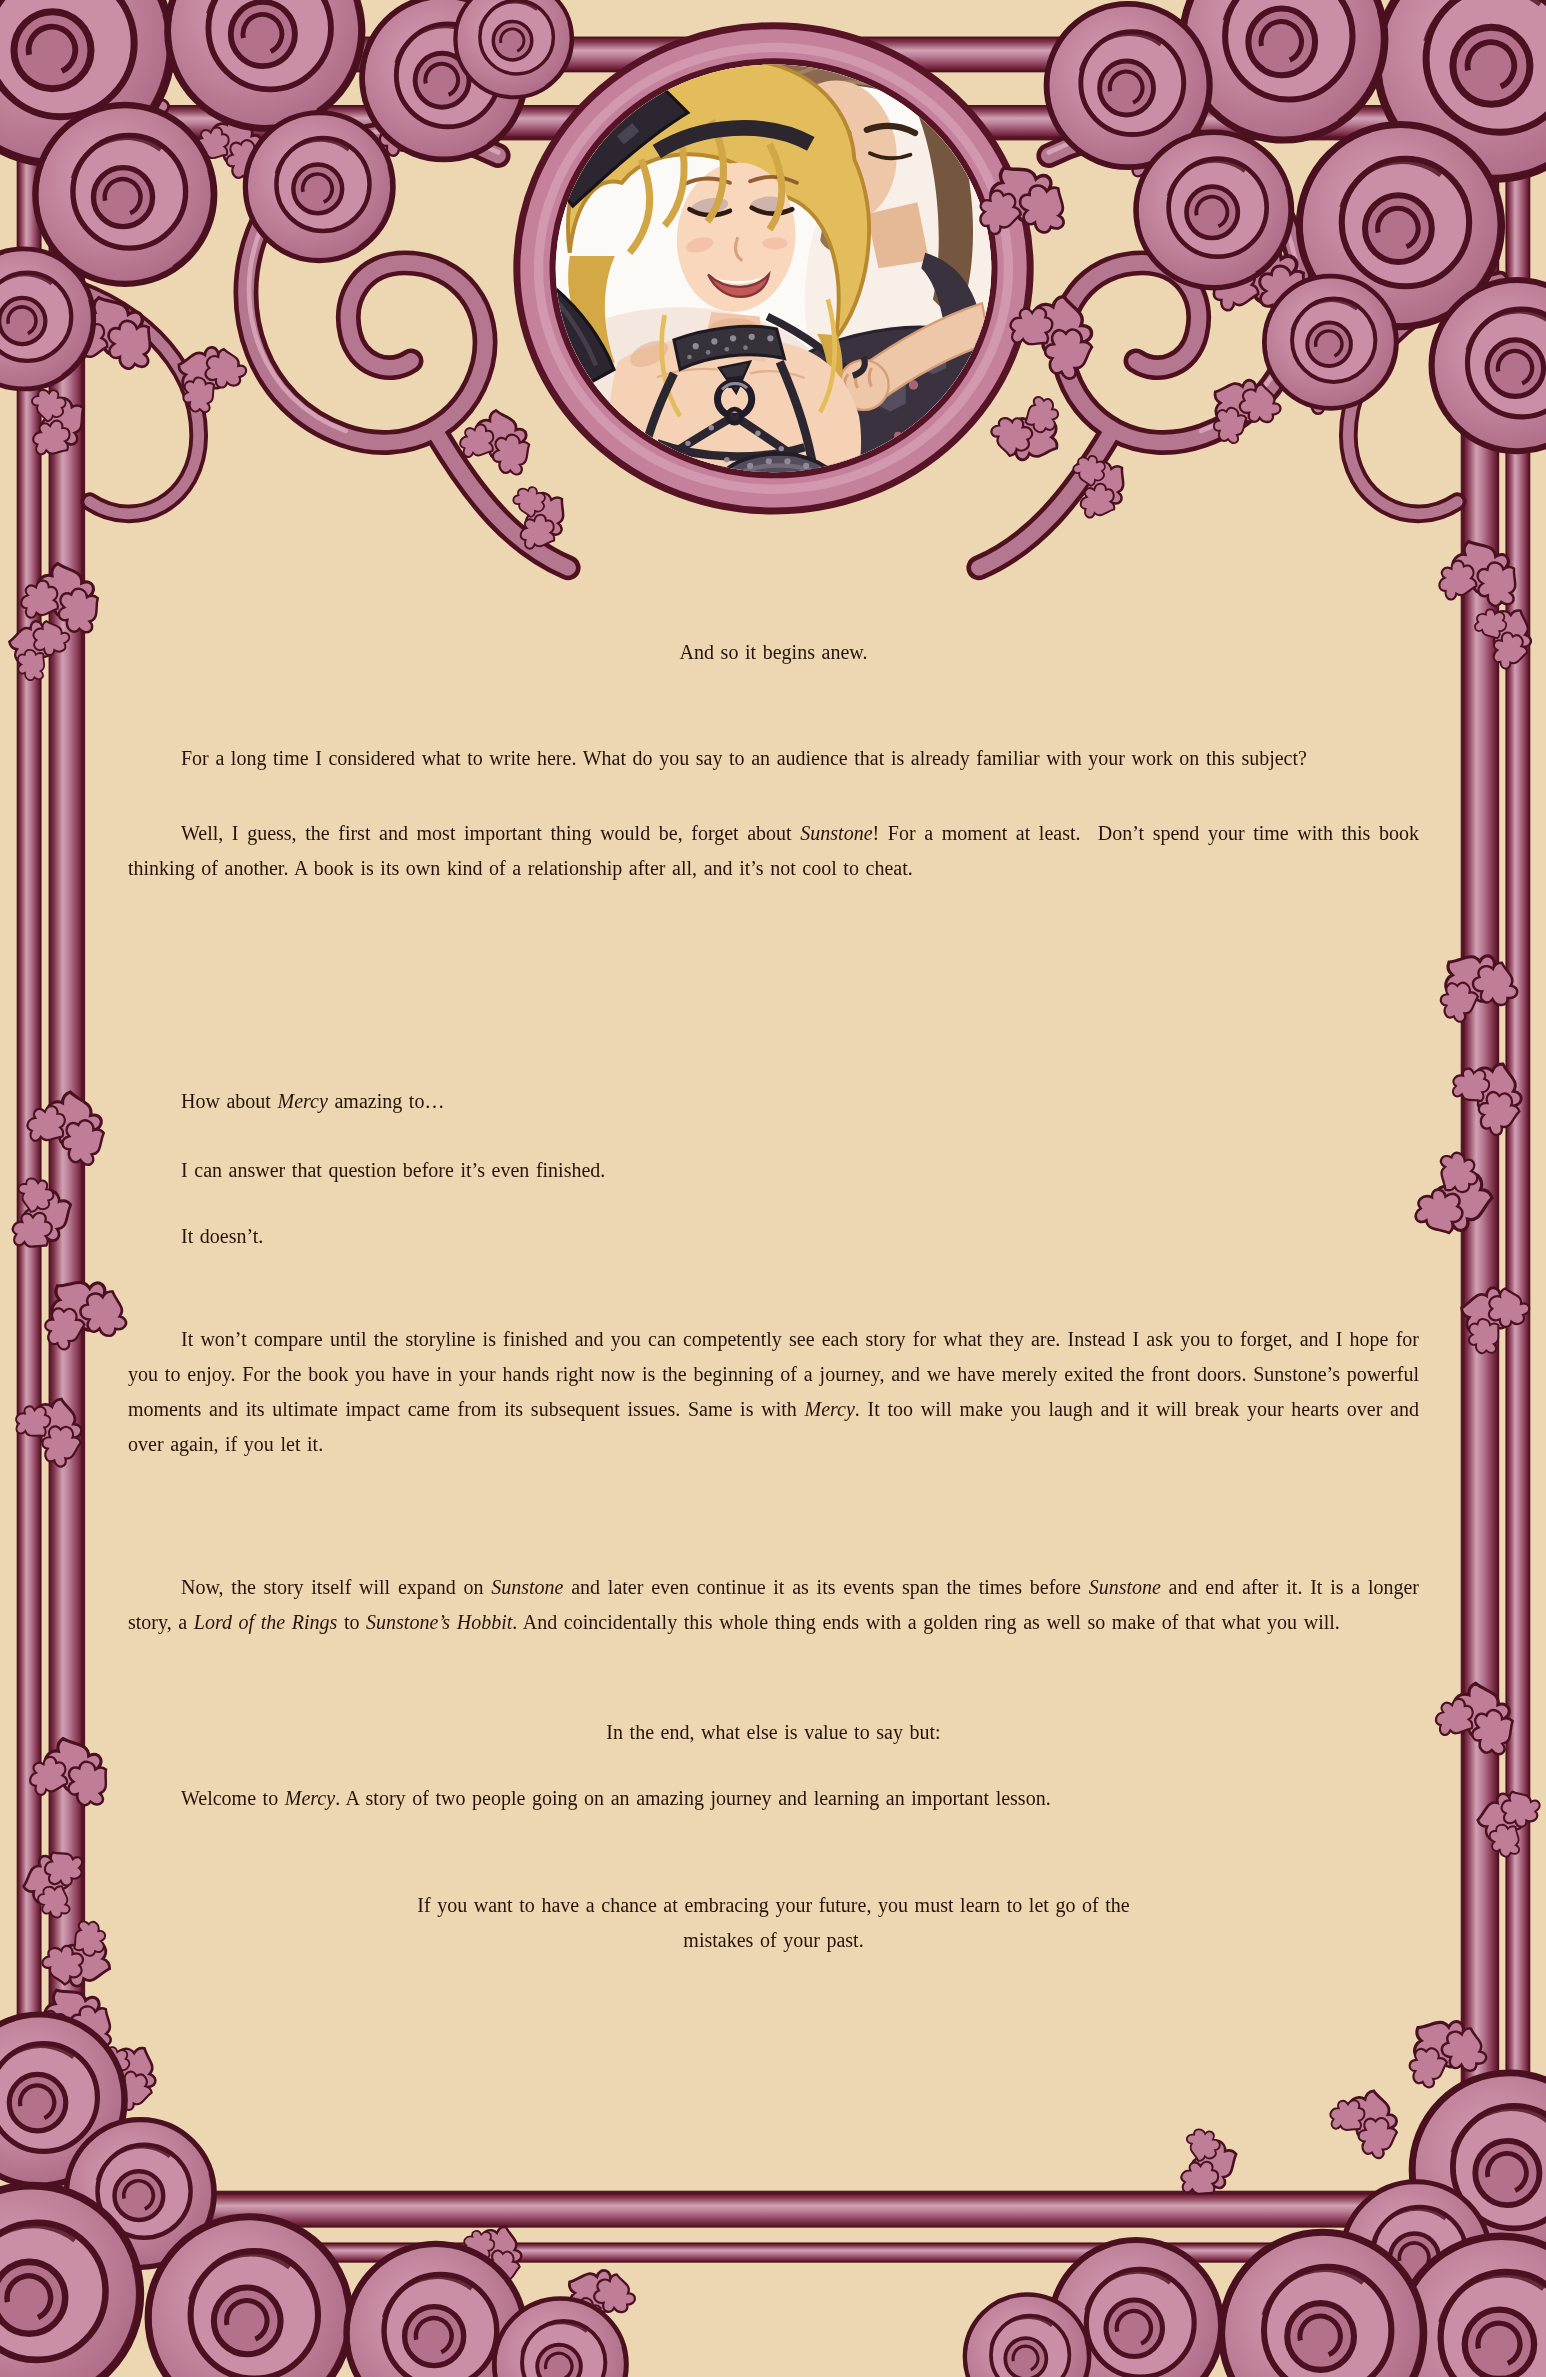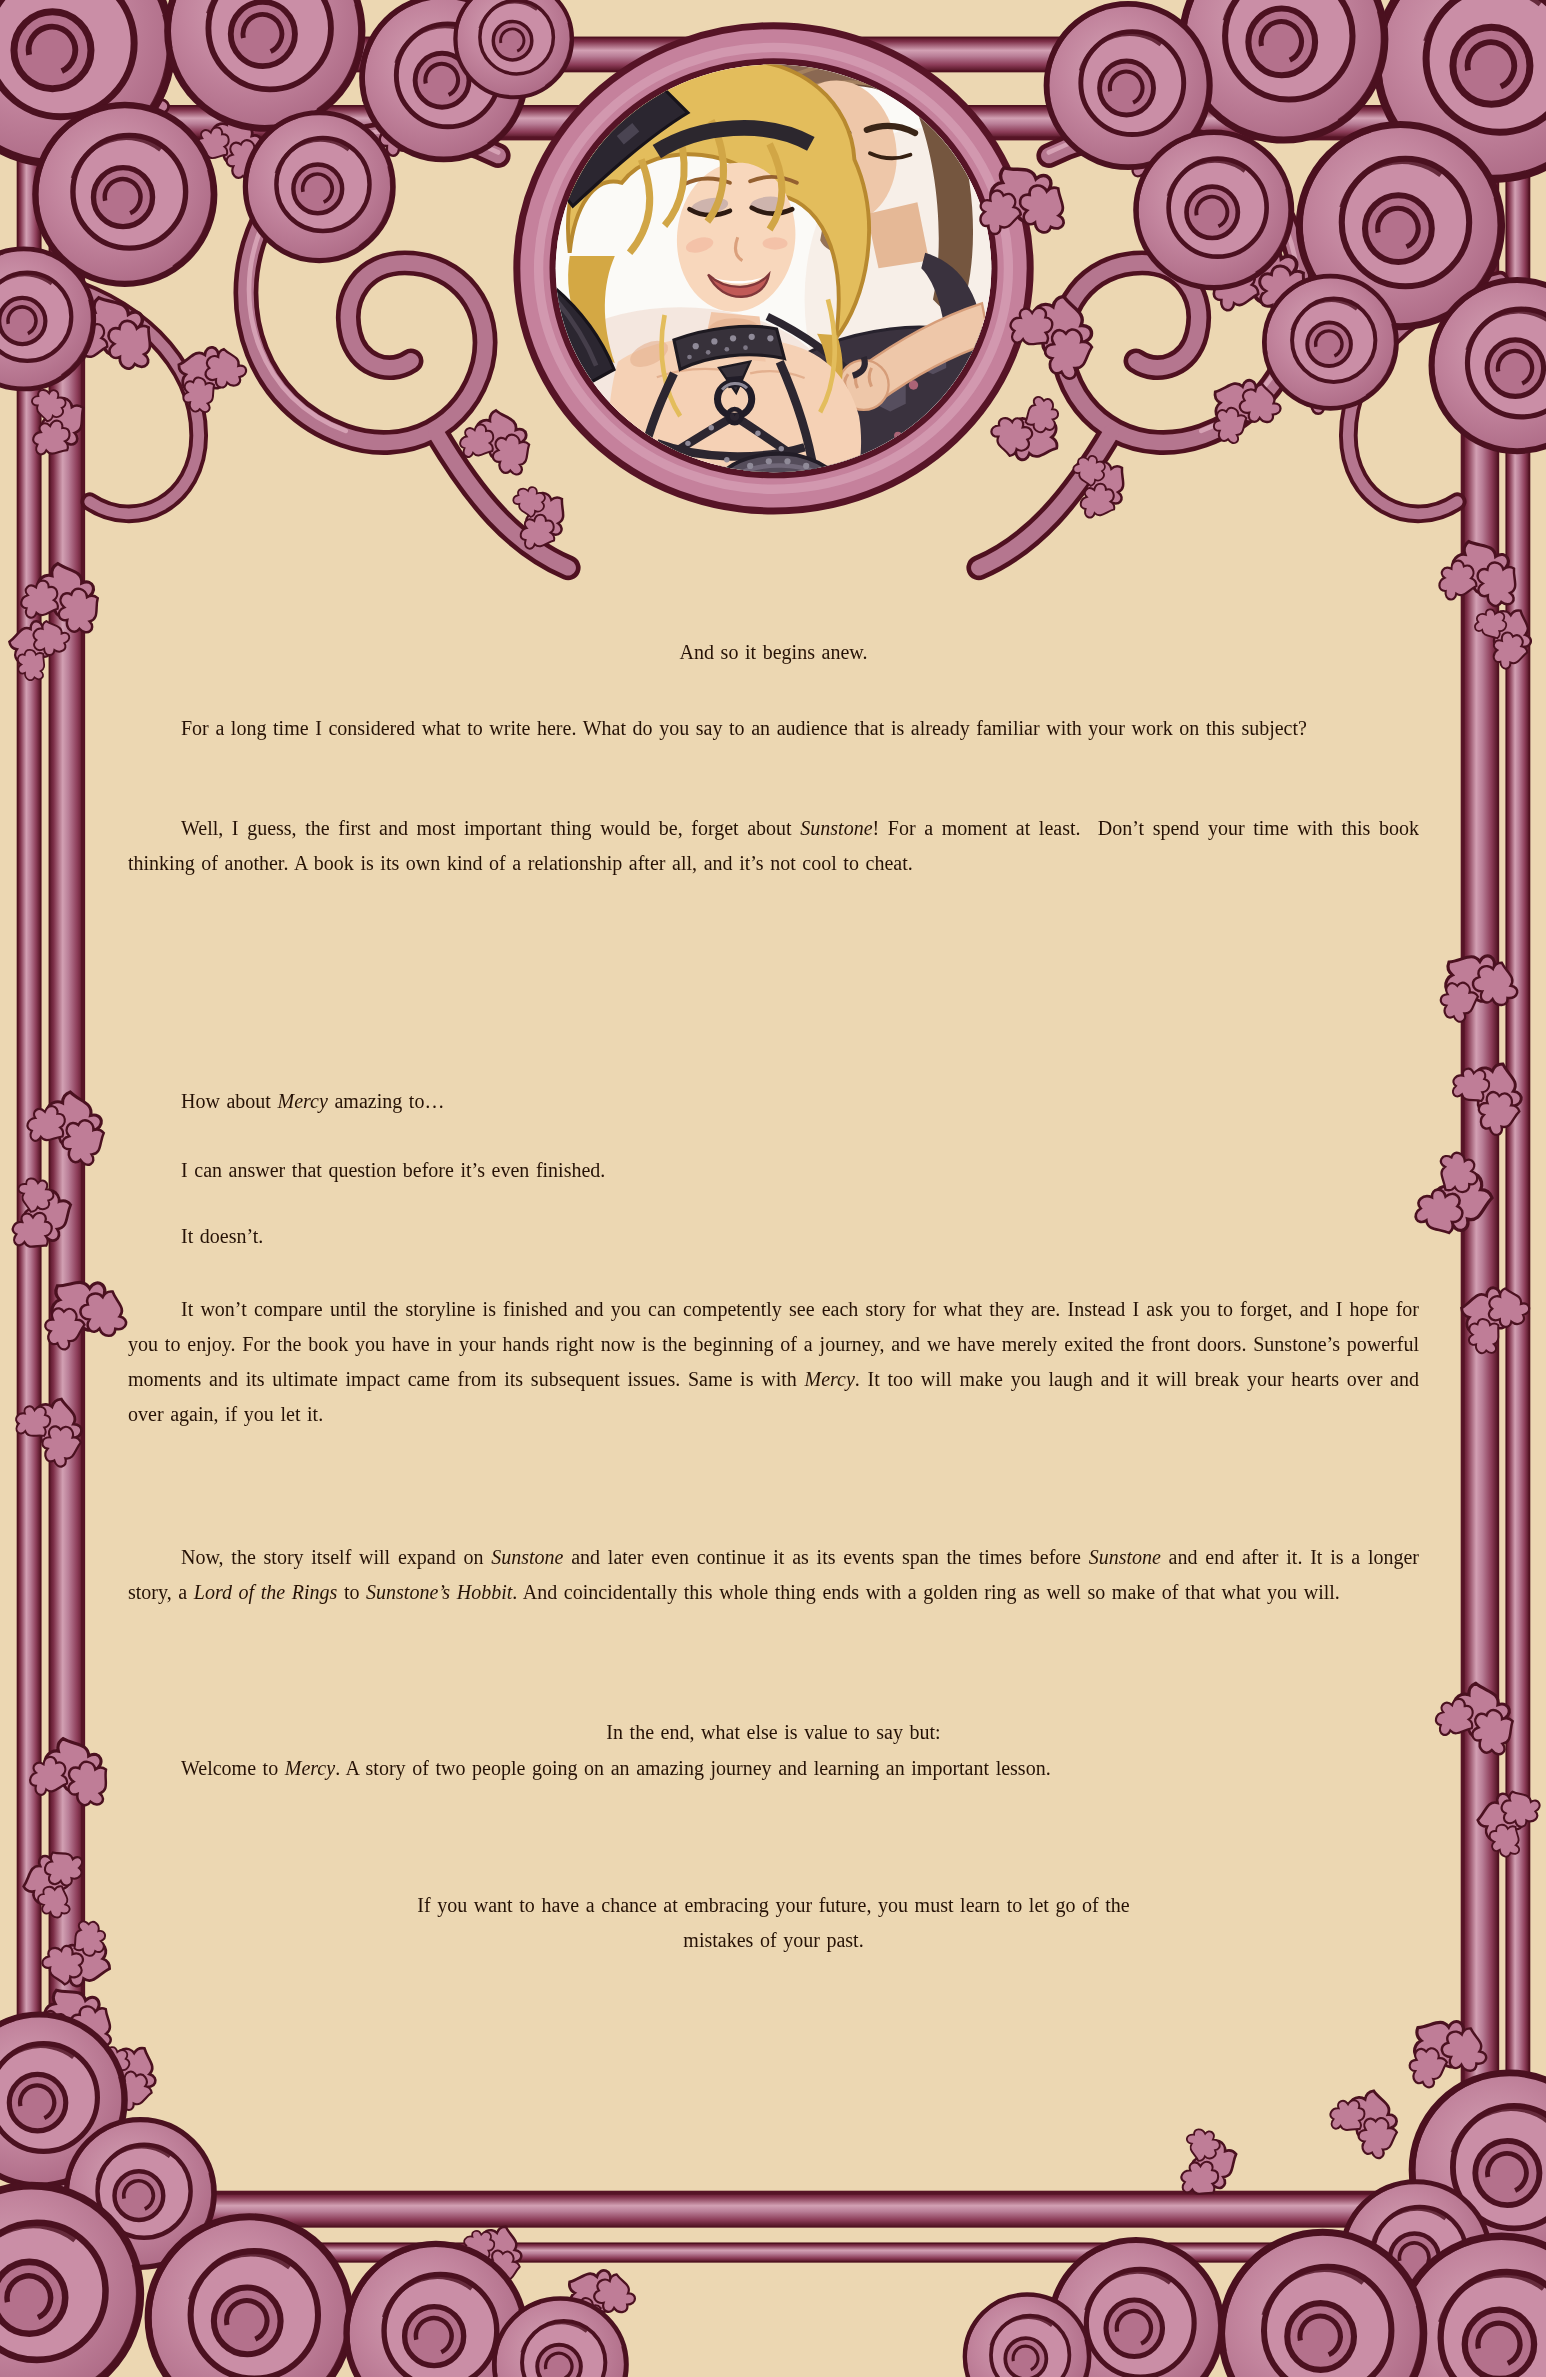--- a/index.html
+++ b/index.html
@@ -8,21 +8,21 @@
     background:#ecd7b2;
     font-family:"Liberation Serif","DejaVu Serif",serif;
   }
   #frame{position:absolute;top:0;left:0;width:1547px;height:2377px;z-index:1;}
   #textlayer{position:absolute;top:0;left:0;width:1547px;height:2377px;z-index:2;}
   .tblock{
     position:absolute;left:128px;width:1291px;
     font-size:20px;line-height:35px;color:#261206;
     word-spacing:1.6px;
   }
-  .just{text-align:justify;}
+  .just{text-align:justify;margin-top:30px;}
   .center{text-align:center;}
   .indent{text-indent:53px;}
 </style>
 </head>
 <body>
 
 <svg id="frame" viewBox="0 0 1988 3056" aria-hidden="true">
   <defs>
     <linearGradient id="railH" x1="0" y1="0" x2="0" y2="1">
       <stop offset="0" stop-color="#561426"></stop>
@@ -322,21 +322,21 @@
     <use href="#rose" transform="translate(1930,3010) scale(1.35)"></use>
     <use href="#rose" transform="translate(1700,3000) scale(1.3)"></use>
     <use href="#rose" transform="translate(1460,2990) scale(1.1)"></use>
     <use href="#rose" transform="translate(1320,3030) scale(.8)"></use>
   </g>
 </svg>
 
 <div id="textlayer">
   <div class="tblock center" style="top:635px"><span>And so it begins anew.</span></div>
   <div class="tblock just indent" style="top:711px"><span>For a long time I considered what to write here. What do you say to an audience that is already familiar with your work on this subject?</span></div>
-  <div class="tblock just indent" style="top:811px"><span>Well, I guess, the first and most important thing would be, forget about </span><i>Sunstone</i><span>! For a moment at least.&nbsp; Don’t spend your time with this book thinking of another. A book is its own kind of a relationship after all, and it’s not cool to cheat.</span></div>
+  <div class="tblock just indent" style="top:786px"><span>Well, I guess, the first and most important thing would be, forget about </span><i>Sunstone</i><span>! For a moment at least.&nbsp; Don’t spend your time with this book thinking of another. A book is its own kind of a relationship after all, and it’s not cool to cheat.</span></div>
   <div class="tblock indent" style="top:1084px"><span>How about </span><i>Mercy</i><span> amazing to…</span></div>
   <div class="tblock indent" style="top:1219px"><span>It doesn’t.</span></div>
   <div class="tblock indent" style="top:1153px"><span>I can answer that question before it’s even finished.</span></div>
   <div class="tblock just indent" style="top:1292px"><span>It won’t compare until the storyline is finished and you can competently see each story for what they are. Instead I ask you to forget, and I hope for you to enjoy. For the book you have in your hands right now is the beginning of a journey, and we have merely exited the front doors. Sunstone’s powerful moments and its ultimate impact came from its subsequent issues. Same is with </span><i>Mercy</i><span>. It too will make you laugh and it will break your hearts over and over again, if you let it.</span></div>
   <div class="tblock just indent" style="top:1540px"><span>Now, the story itself will expand on </span><i>Sunstone</i><span> and later even continue it as its events span the times before </span><i>Sunstone</i><span> and end after it. It is a longer story, a </span><i>Lord of the Rings</i><span> to </span><i>Sunstone’s Hobbit</i><span>. And coincidentally this whole thing ends with a golden ring as well so make of that what you will.</span></div>
   <div class="tblock center" style="top:1715px"><span>In the end, what else is value to say but:</span></div>
   <div class="tblock center" style="top:1888px"><span>If you want to have a chance at embracing your future, you must learn to let go of the</span><br><span>mistakes of your past.</span></div>
   <div class="tblock just indent" style="top:1751px"><span>Welcome to </span><i>Mercy</i><span>. A story of two people going on an amazing journey and learning an important lesson.</span></div>
 </div>
 

